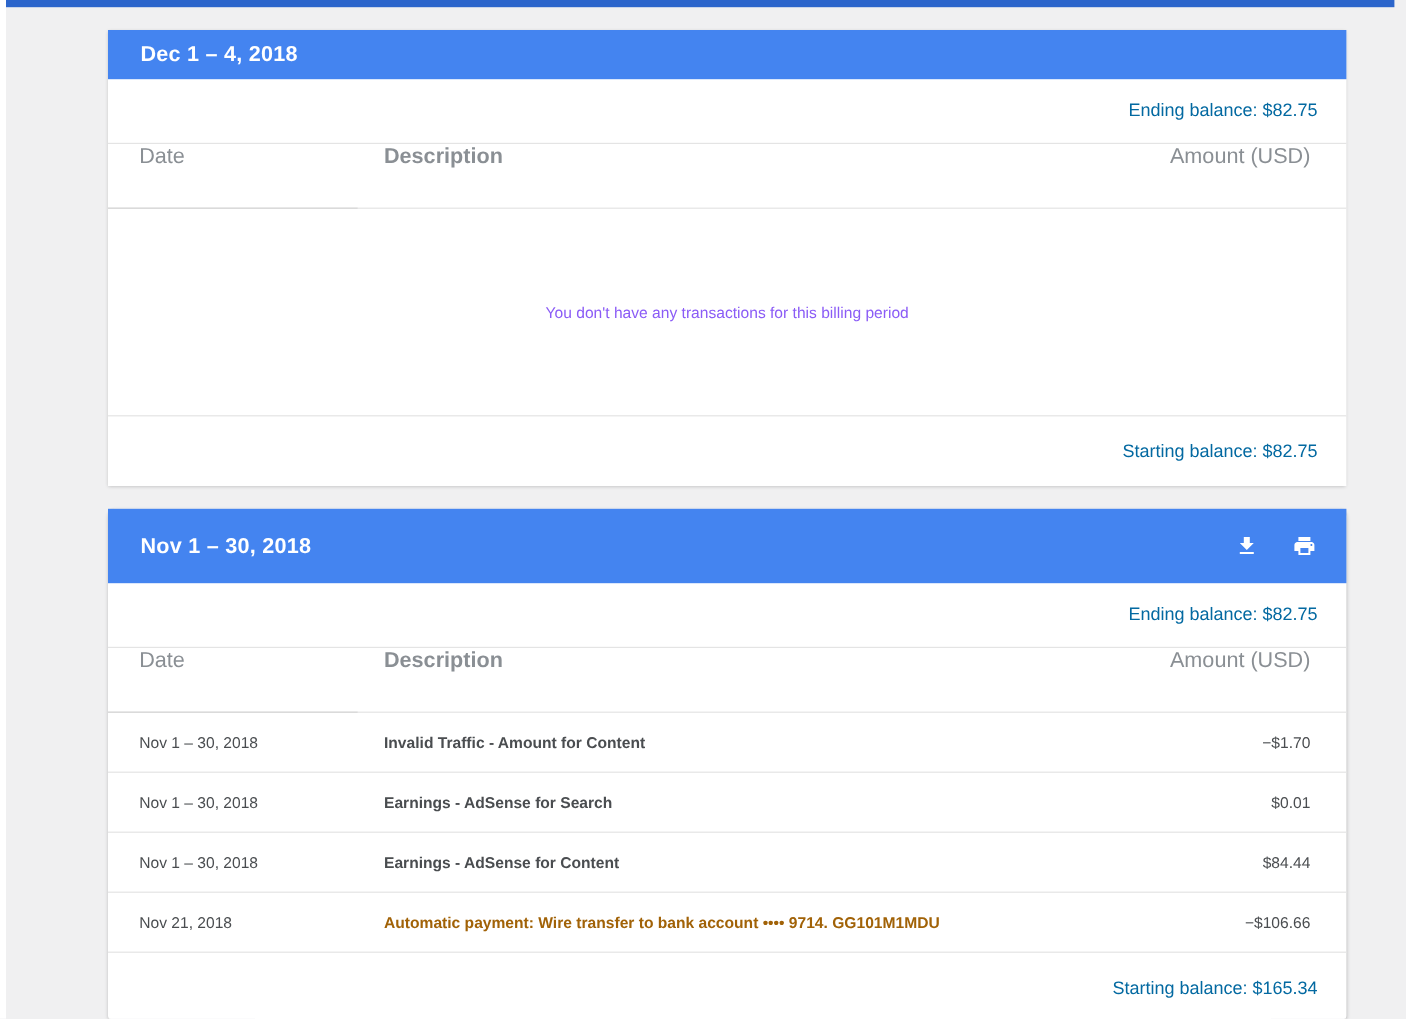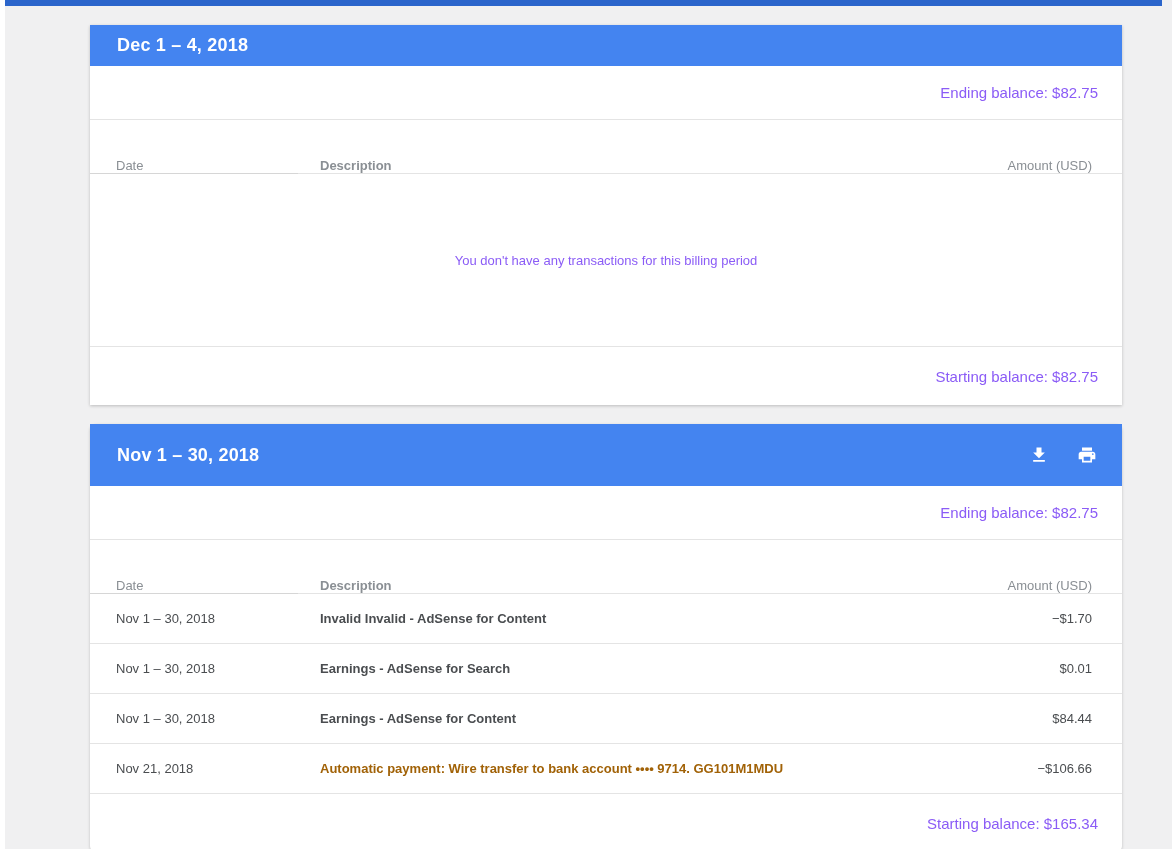--- a/index.html
+++ b/index.html
@@ -50,28 +50,28 @@
     display: flex; align-items: center; justify-content: center;
     cursor: pointer;
   }
   .icon-btn svg { width: 20px; height: 20px; fill: #ffffff; }
   .balance-row {
     height: 54px;
     display: flex; align-items: center; justify-content: flex-end;
     padding-right: 24px;
     border-bottom: 1px solid #e4e4e4;
     font-size: 15px;
-    color: #8b5cf6;
+    color: #0369a1;
   }
   .balance-row.starting { border-bottom: none; height: 58px; }
   .cols-row {
-    display: flex; align-items: flex-end;
+    display: flex; align-items: flex-start;
     height: 54px;
     border-bottom: 1px solid #e4e4e4;
-    font-size: 13px;
+    font-size: 18px;
     color: #8a8f94;
     position: relative;
   }
   .cols-row::after {
     
     content: ""; position: absolute; left: 0; bottom: -1px; width: 208px; height: 1px;
     background: #d6d6d6;
   }
   .tx-row {
     display: flex; align-items: center;
@@ -142,21 +142,21 @@
       <span>Ending balance: $82.75</span>
     </div>
     <div class="cols-row">
       <div class="cell-date">Date</div>
       <div class="cell-desc">Description</div>
       <div class="cell-amount">Amount (USD)</div>
     </div>
 
     <div class="tx-row">
       <div class="cell-date">Nov 1 – 30, 2018</div>
-      <div class="cell-desc">Invalid Invalid - AdSense for Content</div>
+      <div class="cell-desc">Invalid Traffic - Amount for Content</div>
       <div class="cell-amount">−$1.70</div>
     </div>
     <div class="tx-row">
       <div class="cell-date">Nov 1 – 30, 2018</div>
       <div class="cell-desc">Earnings - AdSense for Search</div>
       <div class="cell-amount">$0.01</div>
     </div>
     <div class="tx-row">
       <div class="cell-date">Nov 1 – 30, 2018</div>
       <div class="cell-desc">Earnings - AdSense for Content</div>

